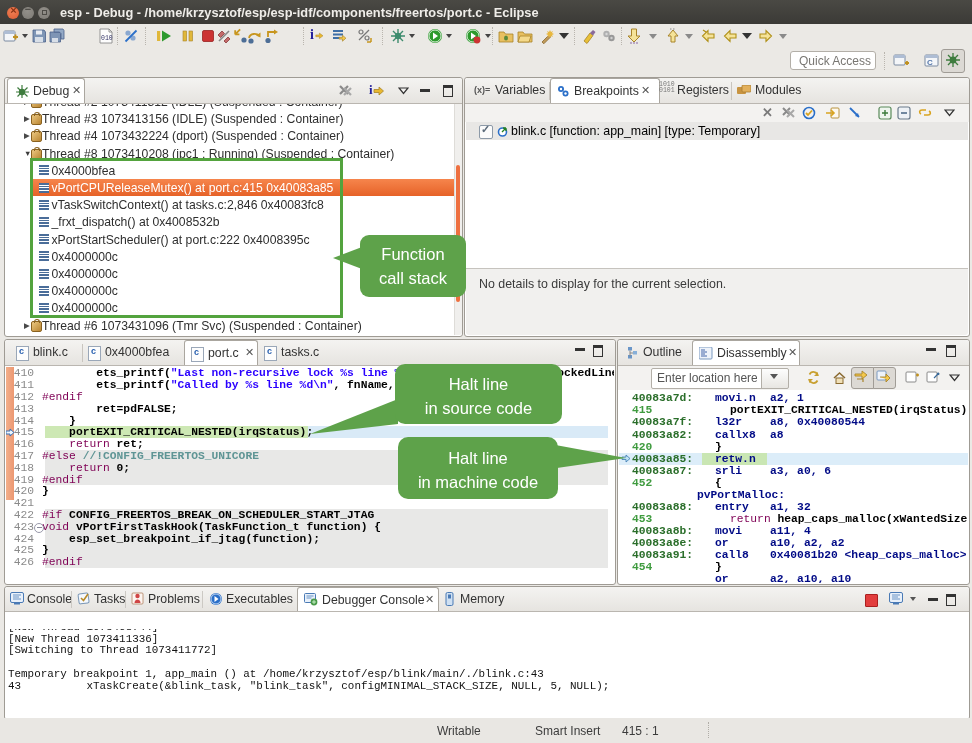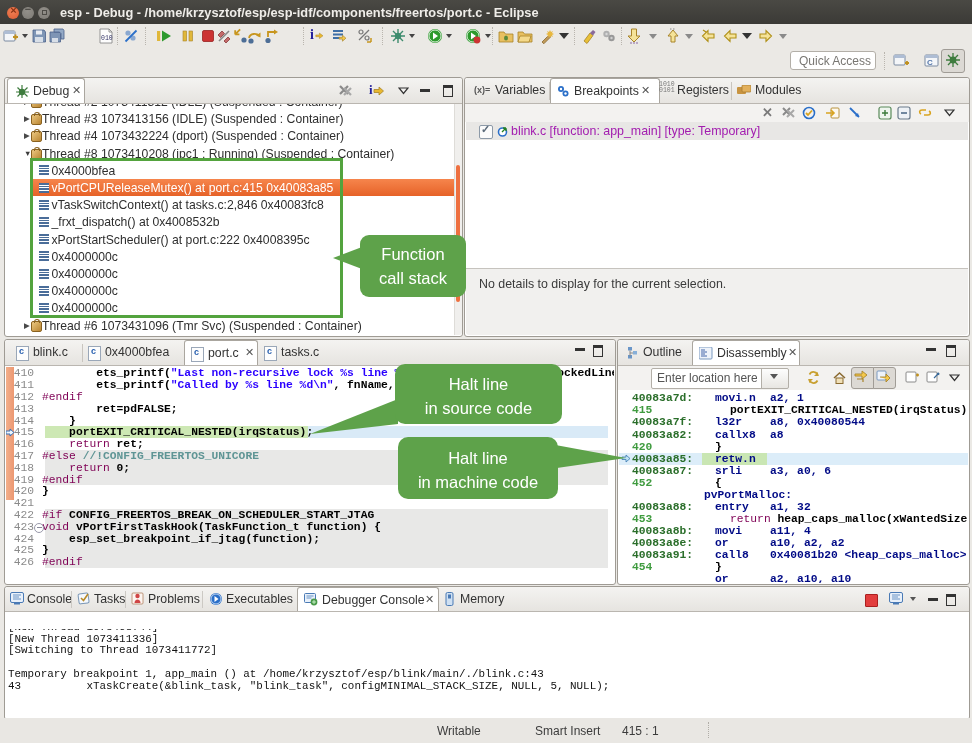--- a/index.html
+++ b/index.html
@@ -368,21 +368,21 @@
         </svg>
   </div>
   <div class="a" style="left:1px;top:44px;right:1px;height:146px;background:#fff"></div>
   <div class="a" style="left:1px;top:44px;right:1px;height:18px;background:#e8e7e5">
     <div class="a" style="left:13px;top:2.5px;width:12px;height:12px;background:#fbfbfb;border:1px solid #8d9aa8;border-radius:2px"></div>
     <div class="a" style="left:15px;top:1px;color:#5d6c7b;font-size:11px;font-weight:bold">✓</div>
     <svg class="a" style="left:31px;top:3px" width="12" height="12" viewBox="0 0 12 12">
           <circle cx="5.5" cy="7" r="4" fill="#fff" stroke="#2a6fc9" stroke-width="1.6"></circle>
           <path d="M5 7l4-4m0 0h-3m3 0v3" stroke="#238023" stroke-width="1.3" fill="none"></path>
         </svg>
-    <div class="a" style="left:45px;top:2px;font-size:12.4px;color:#a21caf">blink.c [function: app_main] [type: Temporary]</div>
+    <div class="a" style="left:45px;top:2px;font-size:12.4px;color:#000000">blink.c [function: app_main] [type: Temporary]</div>
   </div>
   <div class="a" style="left:1px;top:190px;right:1px;bottom:1px;background:#f1f0ee;border-top:1px solid #c6c3be;border-radius:0 0 3px 3px">
     <div class="a" style="left:13px;top:8px;font-size:12.4px;color:#3a3a3a">No details to display for the current selection.</div>
   </div>
 </div>
 
 <div class="a panel" style="left:4px;top:339px;width:610px;height:244px">
   <div class="a phead"></div>
   <div class="tab" style="left:4px;width:73px">
     <span class="eico" style="left:7px"></span>
@@ -502,21 +502,21 @@
         </svg>
     <div class="mono" style="position:absolute;left:0;top:0;font-size:11.3px;font-weight:bold">
       <div class="dline" style="left:13px;top:2.3px"><span class="addr">40083a7d:</span></div><div class="dline" style="left:96px;top:2.3px"><span class="nav">movi.n</span></div><div class="dline" style="left:151px;top:2.3px"><span class="nav">a2, 1</span></div>
       <div class="dline" style="left:13px;top:14.4px"><span class="grn">415</span></div><div class="dline" style="left:111px;top:14.4px">portEXIT_CRITICAL_NESTED(irqStatus)</div>
       <div class="dline" style="left:13px;top:26.4px"><span class="addr">40083a7f:</span></div><div class="dline" style="left:96px;top:26.4px"><span class="nav">l32r</span></div><div class="dline" style="left:151px;top:26.4px"><span class="nav">a8, 0x40080544</span></div>
       <div class="dline" style="left:13px;top:38.5px"><span class="addr">40083a82:</span></div><div class="dline" style="left:96px;top:38.5px"><span class="nav">callx8</span></div><div class="dline" style="left:151px;top:38.5px"><span class="nav">a8</span></div>
       <div class="dline" style="left:13px;top:50.5px"><span class="grn">420</span></div><div class="dline" style="left:96px;top:50.5px">}</div>
       <div class="dline" style="left:13px;top:62.6px"><span class="addr">40083a85:</span></div><div class="dline" style="left:96px;top:62.6px"><span class="nav">retw.n</span></div>
       <div class="dline" style="left:13px;top:74.6px"><span class="addr">40083a87:</span></div><div class="dline" style="left:96px;top:74.6px"><span class="nav">srli</span></div><div class="dline" style="left:151px;top:74.6px"><span class="nav">a3, a0, 6</span></div>
       <div class="dline" style="left:13px;top:86.7px"><span class="grn">452</span></div><div class="dline" style="left:96px;top:86.7px">{</div>
-      <div class="dline" style="left:85px;top:98.7px"><span class="nav">pvPortMalloc:</span></div>
+      <div class="dline" style="left:78px;top:98.7px"><span class="nav">pvPortMalloc:</span></div>
       <div class="dline" style="left:13px;top:110.8px"><span class="addr">40083a88:</span></div><div class="dline" style="left:96px;top:110.8px"><span class="nav">entry</span></div><div class="dline" style="left:151px;top:110.8px"><span class="nav">a1, 32</span></div>
       <div class="dline" style="left:13px;top:122.8px"><span class="grn">453</span></div><div class="dline" style="left:111px;top:122.8px"><span class="kw">return</span> heap_caps_malloc(xWantedSize</div>
       <div class="dline" style="left:13px;top:134.9px"><span class="addr">40083a8b:</span></div><div class="dline" style="left:96px;top:134.9px"><span class="nav">movi</span></div><div class="dline" style="left:151px;top:134.9px"><span class="nav">a11, 4</span></div>
       <div class="dline" style="left:13px;top:146.9px"><span class="addr">40083a8e:</span></div><div class="dline" style="left:96px;top:146.9px"><span class="nav">or</span></div><div class="dline" style="left:151px;top:146.9px"><span class="nav">a10, a2, a2</span></div>
       <div class="dline" style="left:13px;top:159px"><span class="addr">40083a91:</span></div><div class="dline" style="left:96px;top:159px"><span class="nav">call8</span></div><div class="dline" style="left:151px;top:159px"><span class="nav">0x40081b20 &lt;heap_caps_malloc&gt;</span></div>
       <div class="dline" style="left:13px;top:171px"><span class="grn">454</span></div><div class="dline" style="left:96px;top:171px">}</div>
       <div class="dline" style="left:96px;top:183.1px"><span class="nav">or</span></div><div class="dline" style="left:151px;top:183.1px"><span class="nav">a2, a10, a10</span></div>
     </div>
   </div>
 </div>

